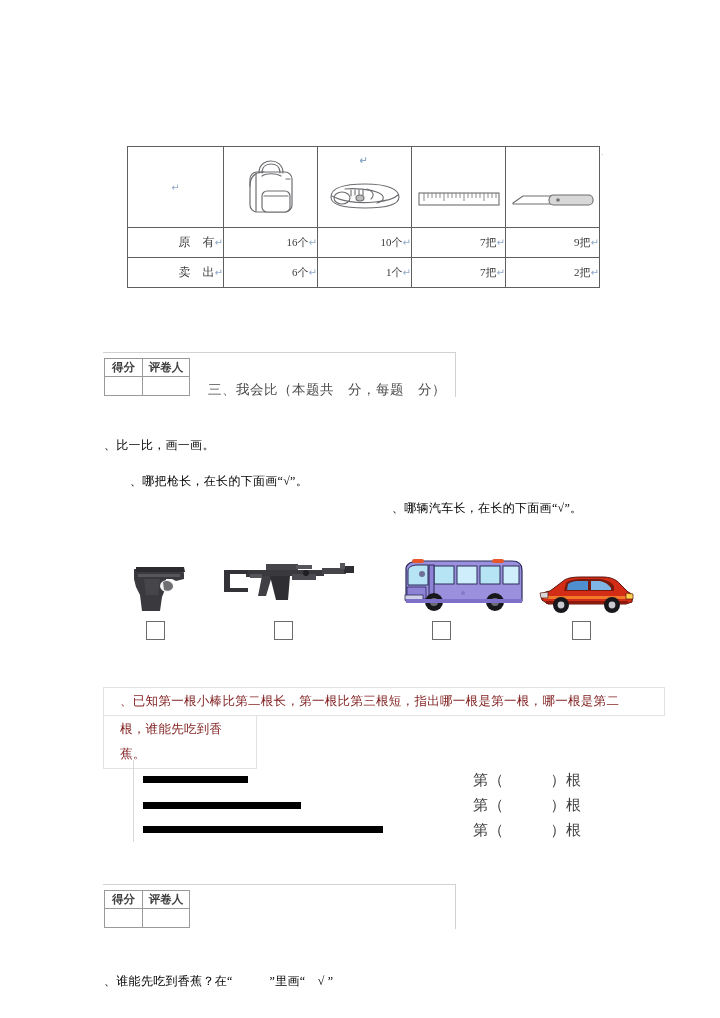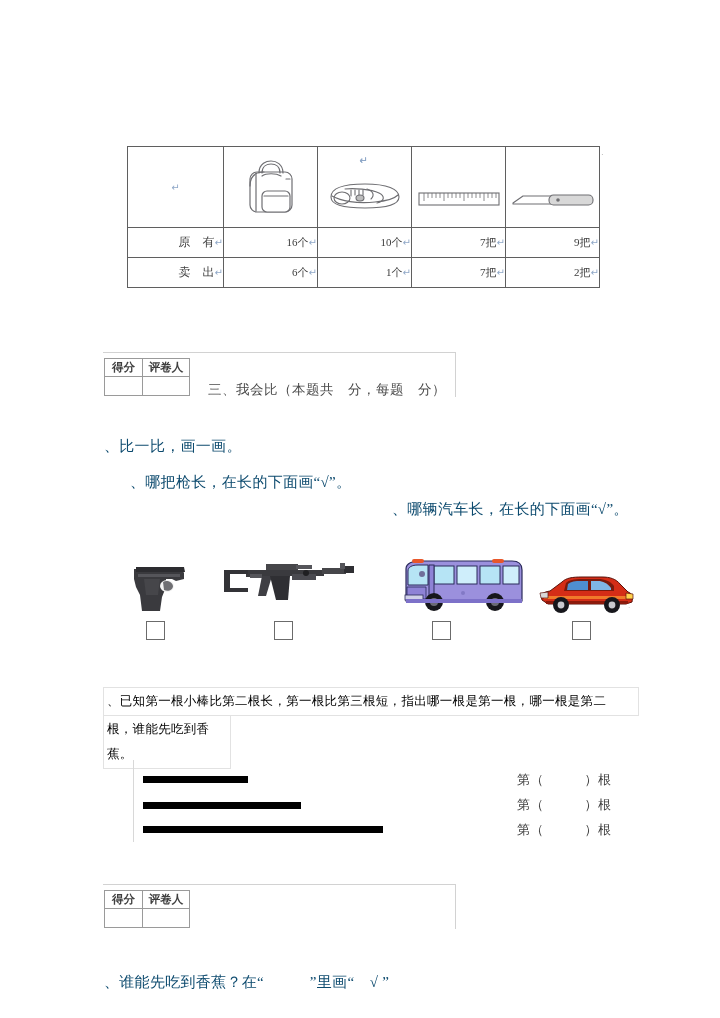--- a/index.html
+++ b/index.html
@@ -90,33 +90,33 @@
     border-top: 1px solid #d2d2d2;
   }
   .section-rule-v {
     position: absolute;
     border-left: 1px solid #d2d2d2;
   }
 
   
   .q {
     position: absolute;
-    font-size: 15px;
-    color: #0c4a6e;
+    font-size: 12px;
+    color: #000000;
     white-space: pre;
     letter-spacing: 0.3px;
   }
   .q-box {
     position: absolute;
     font-size: 12.5px;
-    color: #000000;
+    color: #7f1d1d;
     line-height: 25px;
     letter-spacing: 0.3px;
     border: 1px solid #e2e2e2;
-    padding: 1px 3px;
+    padding: 1px 16px;
   }
 
   
   .ckbox {
     position: absolute;
     width: 19px;
     height: 19px;
     border: 1.4px solid #6b6b6b;
     background: #fff;
     box-sizing: border-box;
@@ -127,25 +127,24 @@
     position: absolute;
     background: #000000;
     height: 7px;
   }
   .stick-frame-l {
     position: absolute;
     border-left: 1px solid #d8d8d8;
   }
   .ansline {
     position: absolute;
-    font-size: 13px;
+    font-size: 15px;
     color: #3f3f3f;
     white-space: pre;
     letter-spacing: 0.5px;
-    margin-left: 44px;
   }
 
   
   .sprite { position: absolute; }
 </style>
 </head>
 <body>
 
 <div class="page">
 

